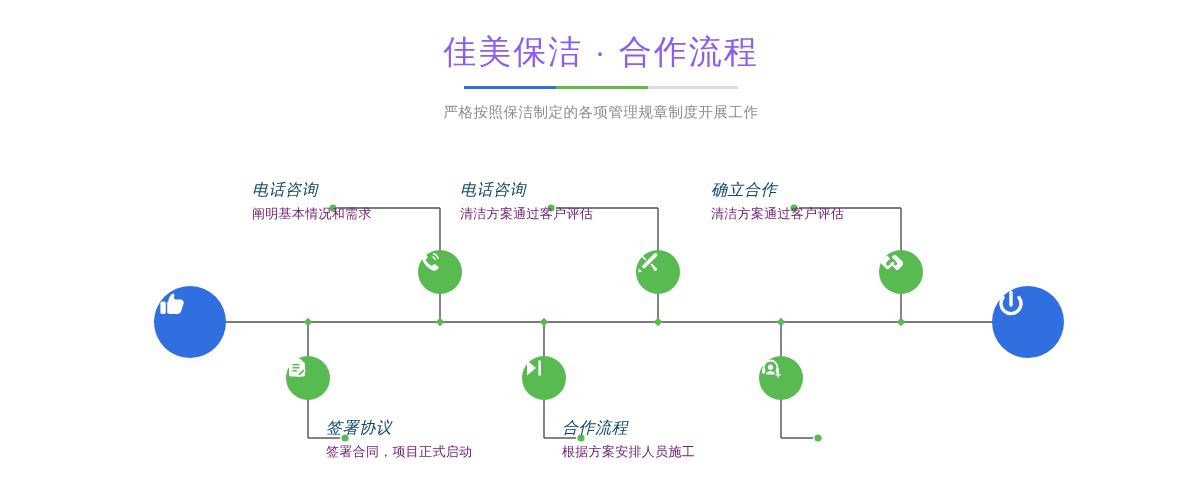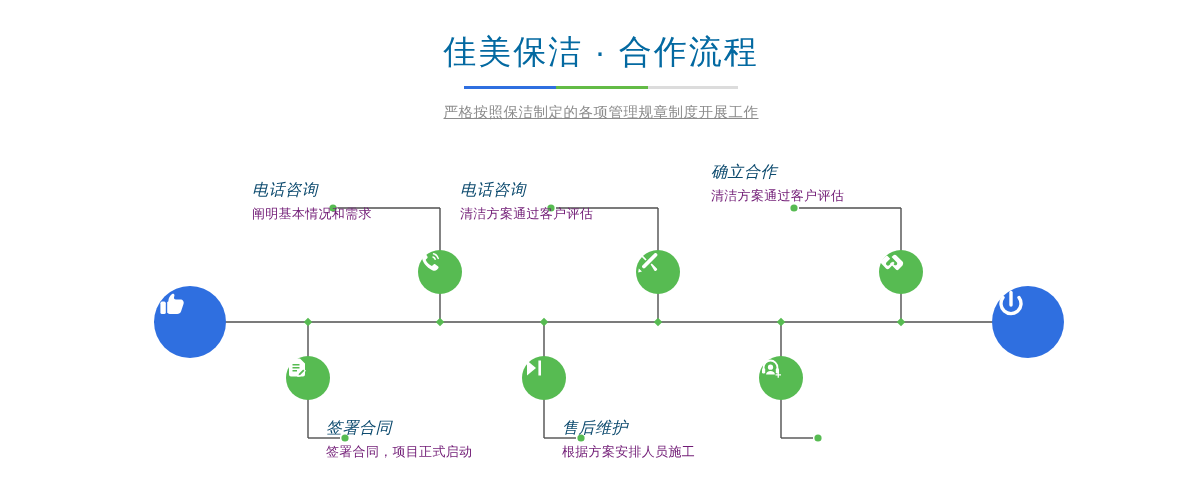--- a/index.html
+++ b/index.html
@@ -15,21 +15,21 @@
 
   
   #header {
     position: absolute;
     left: 0; top: 30px;
     width: 100%;
     text-align: center;
   }
   #title {
     font-size: 33px;
-    color: #0369a1;
+    color: #8b5cf6;
     letter-spacing: 2px;
     font-weight: normal;
     line-height: 44px;
     margin: 0;
   }
   #rule-wrap {
     position: relative;
     width: 274px;
     height: 3px;
     margin: 12px auto 0 auto;
@@ -45,21 +45,20 @@
     position: absolute;
     left: 92px; top: 0;
     width: 92px; height: 3px;
     background: #63bb46;
   }
   #subtitle {
     font-size: 14.5px;
     color: #8c8c8c;
     margin: 14px 0 0 0;
     letter-spacing: 0.5px;
-    text-decoration: underline;
   }
 
   
   #diagram {
     position: absolute;
     left: 0; top: 150px;
     width: 1202px;
     height: 352px;
   }
   #diagram svg {
@@ -216,50 +215,50 @@
   </div>
 
   <div class="node-circle" style="left:879px; top:100px;">
     <span>
       <svg width="26" height="26" viewBox="0 0 26 26">
         <path fill="#ffffff" d="M2.5 10.5l4.2-4.2c.6-.6 1.5-.6 2.1 0l2.4 2.4-3.6 3.6c-.8.8-.8 2 0 2.8.8.8 2 .8 2.8 0l3.6-3.6 1.6 1.6-5.4 5.4c-.9.9-2.3.9-3.2 0L2.5 13.8c-.9-.9-.9-2.4 0-3.3z"></path>
         <path fill="#ffffff" d="M23.5 15.5l-4.2 4.2c-.6.6-1.5.6-2.1 0l-6.1-6.1 1.4-1.4 2.6 2.6c.7.7 1.9.7 2.6 0 .7-.7.7-1.9 0-2.6l-5.1-5.1 1.6-1.6c.9-.9 2.3-.9 3.2 0l6.1 6.1c.9.9.9 2.4 0 3.9z"></path>
       </svg>
     </span>
   </div>
-  <div class="node-label lab-top" style="left:711px; top:12px;">
+  <div class="node-label lab-top" style="left:711px; top:30px;">
     <div class="lab-title">确立合作</div>
     <div class="lab-desc">清洁方案通过客户评估</div>
   </div>
 
   <div class="node-circle" style="left:286px; top:206px;">
     <span>
       <svg width="24" height="24" viewBox="0 0 24 24">
         <path fill="#ffffff" d="M5 2.5h9l5 5v11a2 2 0 0 1-2 2H5a2 2 0 0 1-2-2v-14a2 2 0 0 1 2-2z"></path>
         <path fill="#57bb52" d="M6.5 8h7v1.4h-7zM6.5 11h7v1.4h-7zM6.5 14h4.5v1.4H6.5z"></path>
         <path fill="#ffffff" d="M17.4 12.2l2.6 2.6-5.6 5.6-3.1.5.5-3.1 5.6-5.6z"></path>
         <path fill="#57bb52" d="M17.2 13.6l1.2 1.2-4.2 4.2-1.6.3.3-1.6 4.3-4.1z"></path>
       </svg>
     </span>
   </div>
   <div class="node-label lab-bottom" style="left:326px; top:268px;">
-    <div class="lab-title">签署合同</div>
+    <div class="lab-title">签署协议</div>
     <div class="lab-desc">签署合同，项目正式启动</div>
   </div>
 
   <div class="node-circle" style="left:522px; top:206px;">
     <span>
       <svg width="24" height="24" viewBox="0 0 24 24">
         <path fill="#ffffff" d="M5 4.5l9 7.5-9 7.5z"></path>
         <rect fill="#ffffff" x="16.4" y="4.5" width="2.6" height="15"></rect>
       </svg>
     </span>
   </div>
   <div class="node-label lab-bottom" style="left:562px; top:268px;">
-    <div class="lab-title">售后维护</div>
+    <div class="lab-title">合作流程</div>
     <div class="lab-desc">根据方案安排人员施工</div>
   </div>
 
   <div class="node-circle" style="left:759px; top:206px;">
     <span>
       <svg width="24" height="24" viewBox="0 0 24 24">
         <path d="M4.6 13v-1.6a6.9 6.9 0 0 1 13.8 0V13" fill="none" stroke="#ffffff" stroke-width="1.8" stroke-linecap="round"></path>
         <rect fill="#ffffff" x="3" y="12.2" width="3.2" height="5.4" rx="1.4"></rect>
         <rect fill="#ffffff" x="16.8" y="12.2" width="3.2" height="5.4" rx="1.4"></rect>
         <circle fill="#ffffff" cx="11.5" cy="11.2" r="2.6"></circle>

